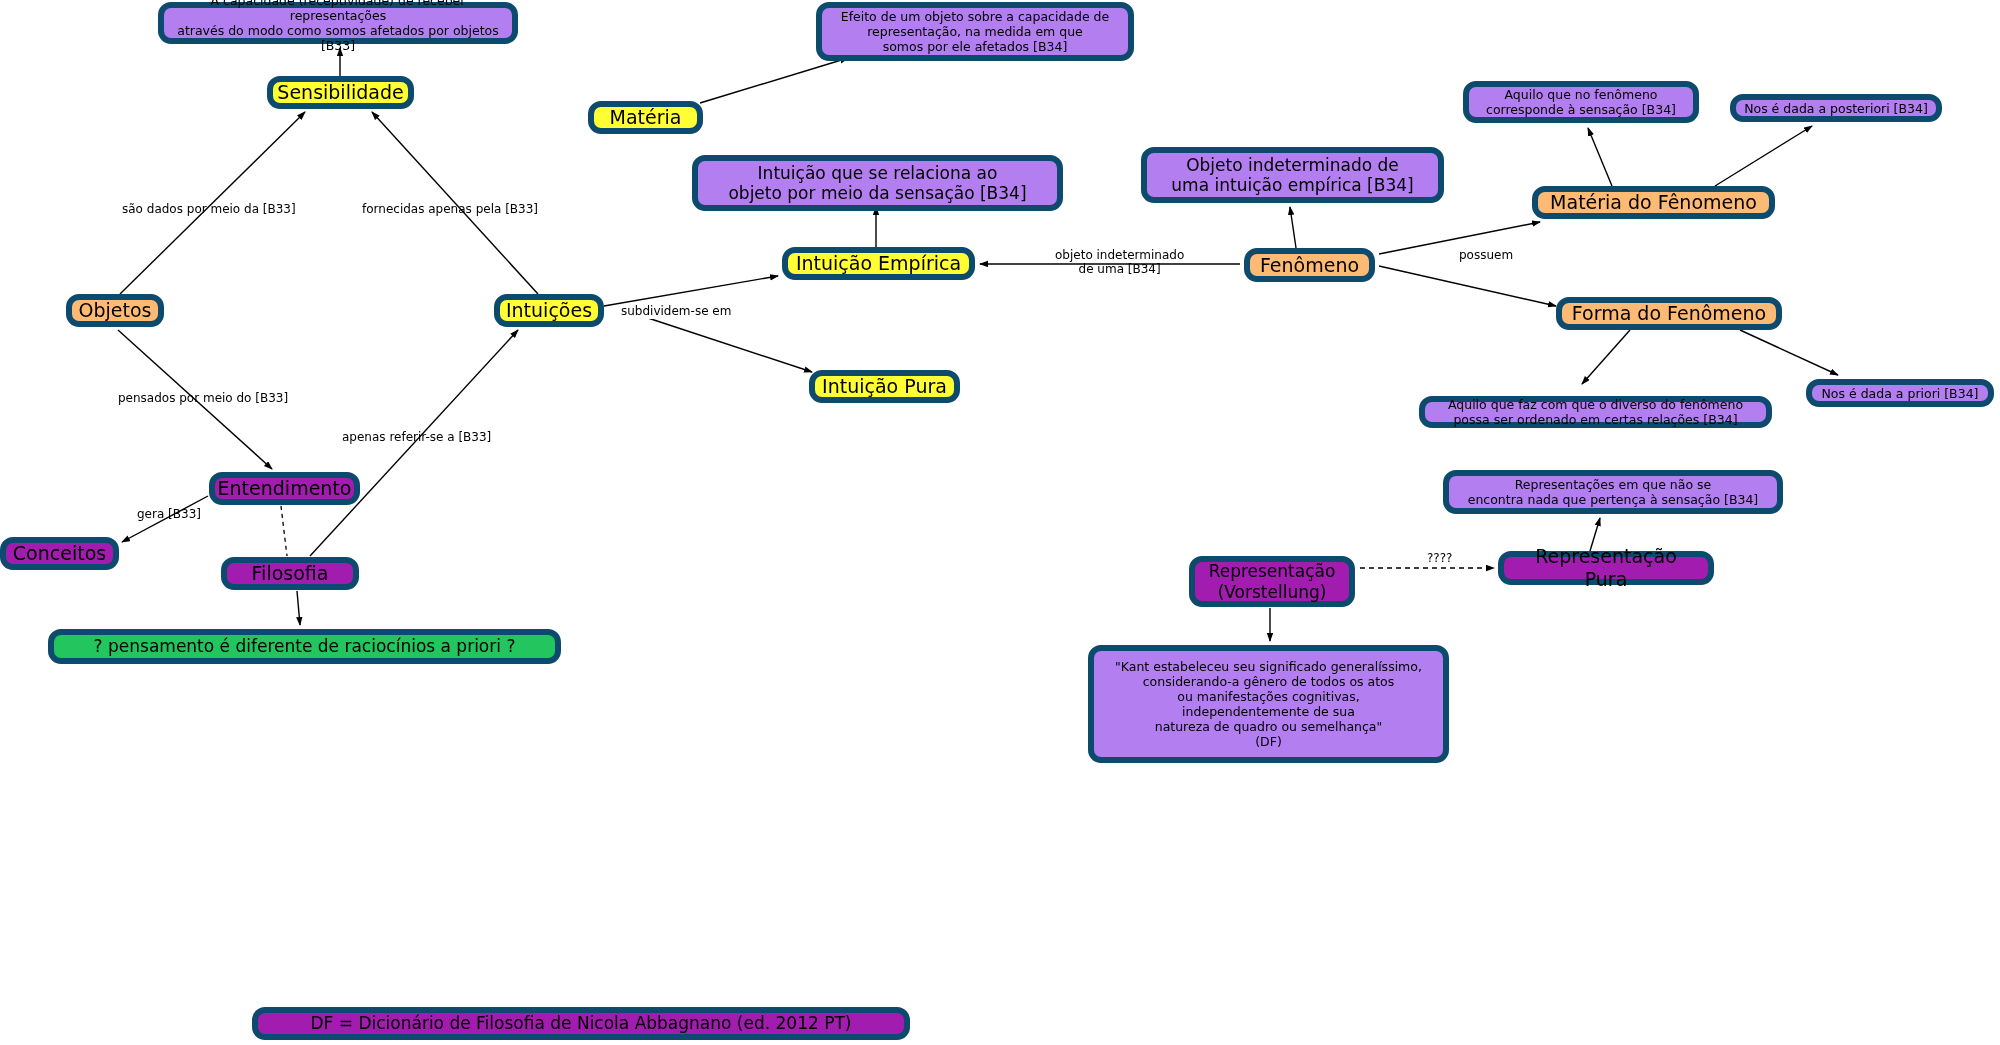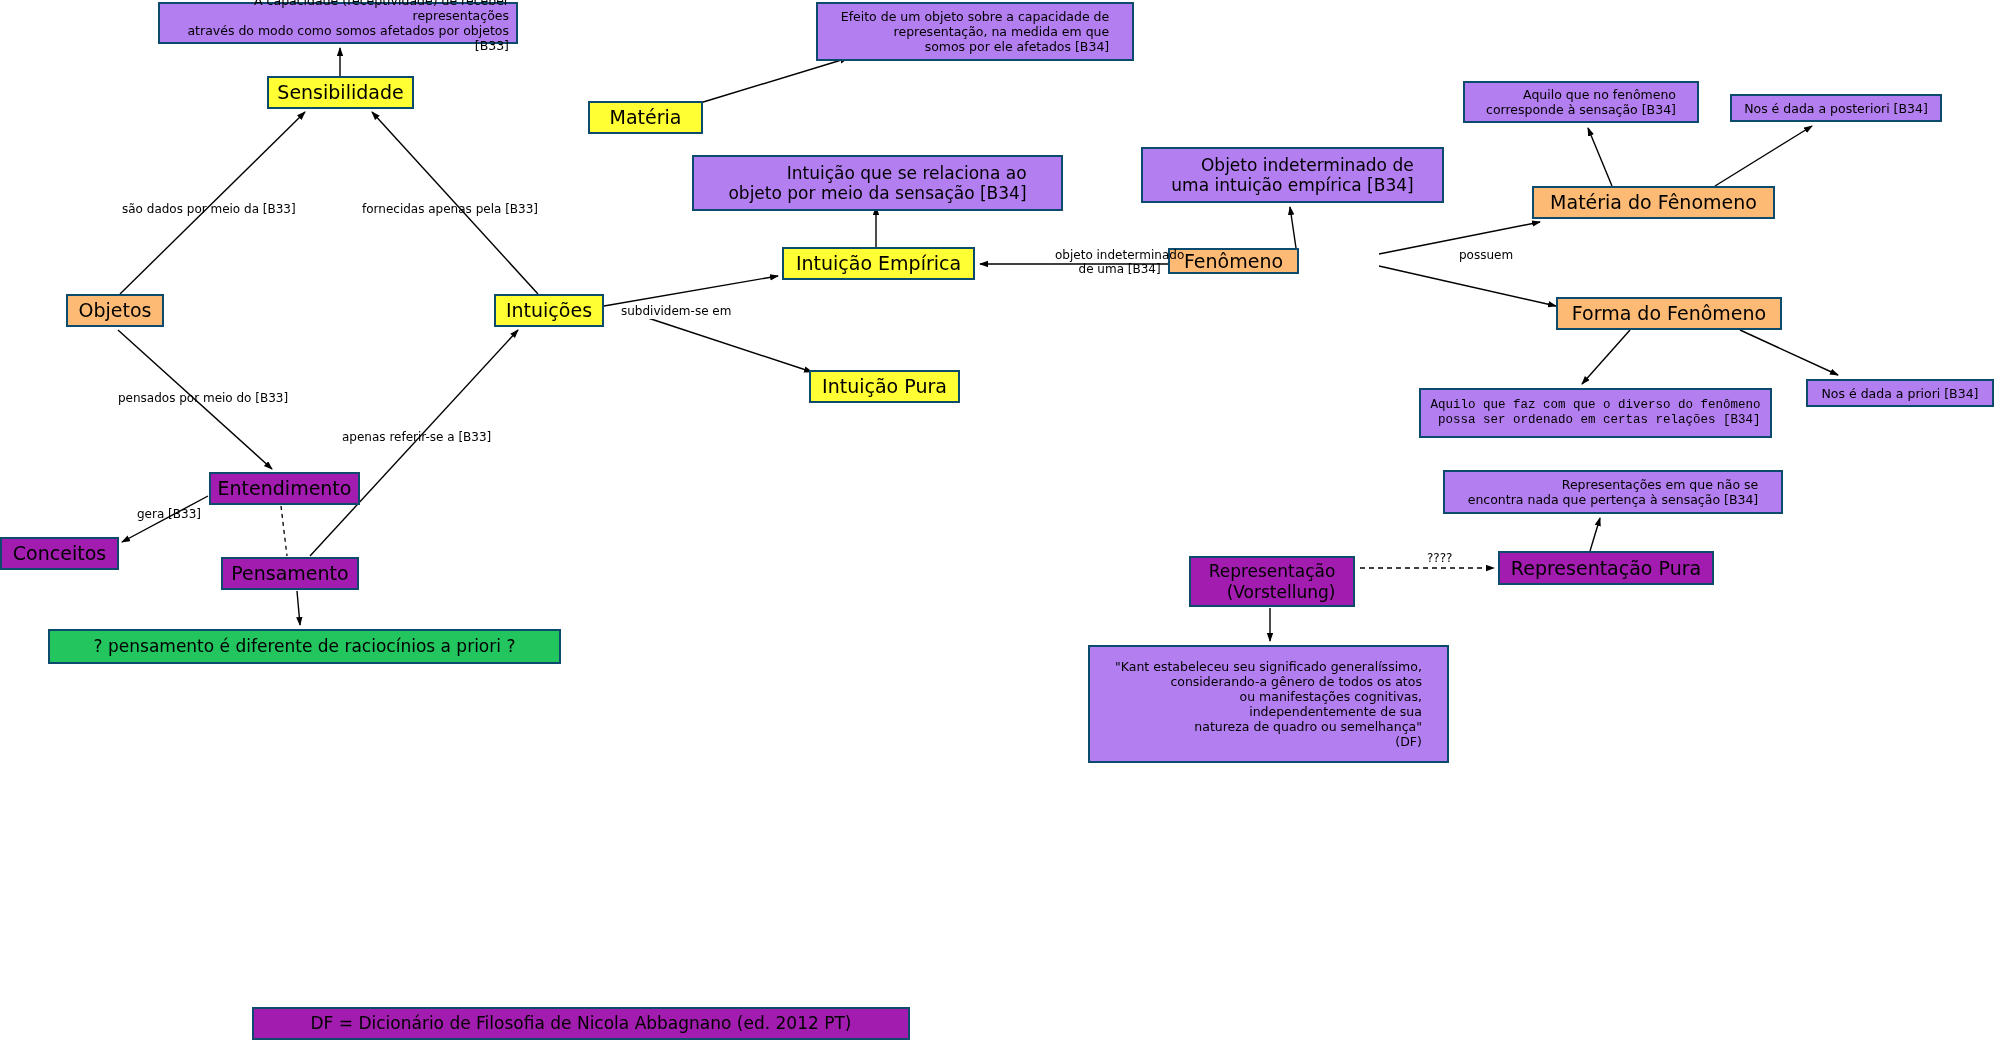--- a/index.html
+++ b/index.html
@@ -19,26 +19,26 @@
     position: absolute;
     left: 0;
     top: 0;
     width: 2000px;
     height: 1045px;
     pointer-events: none;
   }
   .node {
     position: absolute;
     box-sizing: border-box;
-    border: 2px solid #0c4a6e;
-    border-radius: 0;
+    border: 6px solid #0c4a6e;
+    border-radius: 13px;
     display: flex;
     align-items: center;
     justify-content: center;
-    text-align: right;
+    text-align: center;
     line-height: 1.2;
     padding: 3px 7px;
     white-space: pre-line;
   }
   .yellow { background: #ffff33; }
   .pink   { background: #fdba74; }
   .cyan   { background: #a21caf; }
   .purple { background: #b37ef0; }
   .white  { background: #22c55e; }
   .big    { font-size: 19px; }
@@ -117,41 +117,41 @@
     </g>
   </svg>
 
   <div class="node purple small" style="left:158px;top:2px;width:360px;height:42px;">A capacidade (receptividade) de receber representações
 através do modo como somos afetados por objetos [B33]</div>
   <div class="node yellow big" style="left:267px;top:76px;width:147px;height:33px;">Sensibilidade</div>
   <div class="node pink big" style="left:66px;top:294px;width:98px;height:33px;">Objetos</div>
   <div class="node yellow big" style="left:494px;top:294px;width:110px;height:33px;">Intuições</div>
   <div class="node cyan big" style="left:209px;top:472px;width:151px;height:33px;">Entendimento</div>
   <div class="node cyan big" style="left:0px;top:537px;width:119px;height:33px;">Conceitos</div>
-  <div class="node cyan big" style="left:221px;top:557px;width:138px;height:33px;">Pensamento</div>
+  <div class="node cyan big" style="left:221px;top:557px;width:138px;height:33px;">Filosofia</div>
   <div class="node white mid" style="left:48px;top:629px;width:513px;height:35px;">? pensamento é diferente de raciocínios a priori ?</div>
 
   <div class="node purple small" style="left:816px;top:2px;width:318px;height:59px;">Efeito de um objeto sobre a capacidade de
 representação, na medida em que
 somos por ele afetados [B34]</div>
   <div class="node yellow big" style="left:588px;top:101px;width:115px;height:33px;">Matéria</div>
   <div class="node purple mid" style="left:692px;top:147px;width:371px;height:56px;margin-top:8px;">Intuição que se relaciona ao
 objeto por meio da sensação [B34]</div>
   <div class="node yellow big" style="left:782px;top:247px;width:193px;height:33px;">Intuição Empírica</div>
   <div class="node yellow big" style="left:809px;top:370px;width:151px;height:33px;">Intuição Pura</div>
 
   <div class="node purple mid" style="left:1141px;top:147px;width:303px;height:56px;">Objeto indeterminado de
 uma intuição empírica [B34]</div>
-  <div class="node pink big" style="left:1168px;top:248px;width:131px;height:26px;">Fenômeno</div>
+  <div class="node pink big" style="left:1244px;top:248px;width:131px;height:34px;">Fenômeno</div>
   <div class="node purple small" style="left:1463px;top:81px;width:236px;height:42px;">Aquilo que no fenômeno
 corresponde à sensação [B34]</div>
   <div class="node purple small" style="left:1730px;top:94px;width:212px;height:28px;">Nos é dada a posteriori [B34]</div>
   <div class="node pink big" style="left:1532px;top:186px;width:243px;height:33px;">Matéria do Fênomeno</div>
   <div class="node pink big" style="left:1556px;top:297px;width:226px;height:33px;">Forma do Fenômeno</div>
-  <div class="node purple small" style="left:1419px;top:388px;width:353px;height:50px;font-family:Liberation Mono, monospace;">Aquilo que faz com que o diverso do fenômeno
+  <div class="node purple small" style="left:1419px;top:396px;width:353px;height:32px;">Aquilo que faz com que o diverso do fenômeno
 possa ser ordenado em certas relações [B34]</div>
   <div class="node purple small" style="left:1806px;top:379px;width:188px;height:28px;">Nos é dada a priori [B34]</div>
 
   <div class="node purple small" style="left:1443px;top:470px;width:340px;height:44px;">Representações em que não se
 encontra nada que pertença à sensação [B34]</div>
   <div class="node cyan mid" style="left:1189px;top:556px;width:166px;height:51px;">Representação
 (Vorstellung)</div>
   <div class="node cyan big" style="left:1498px;top:551px;width:216px;height:34px;">Representação Pura</div>
   <div class="node purple small" style="left:1088px;top:645px;width:361px;height:118px;">"Kant estabeleceu seu significado generalíssimo,
 considerando-a gênero de todos os atos

